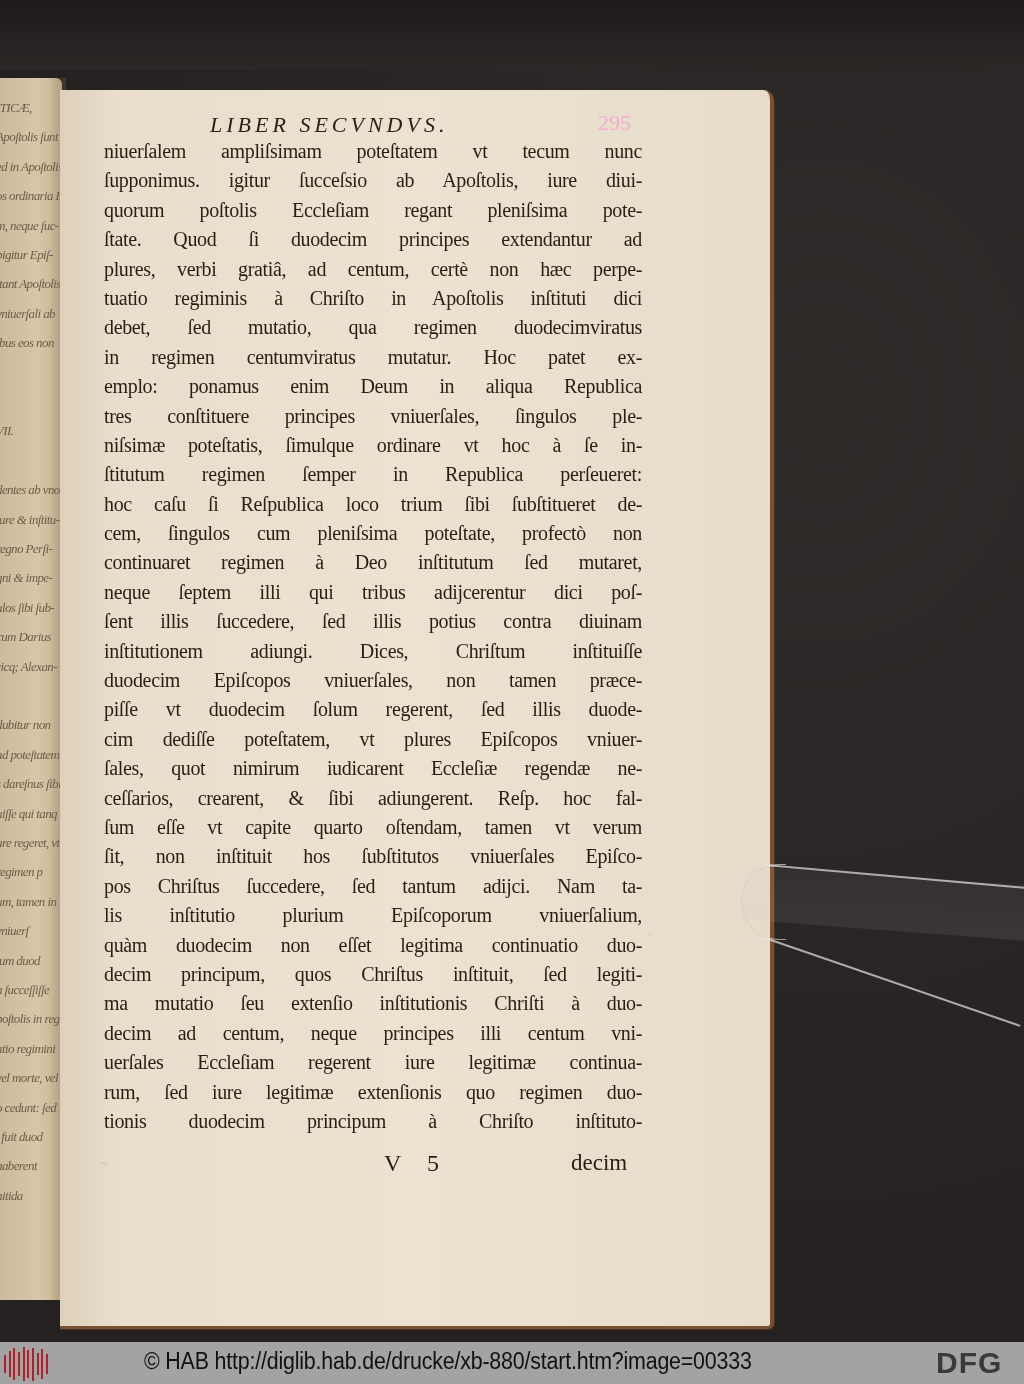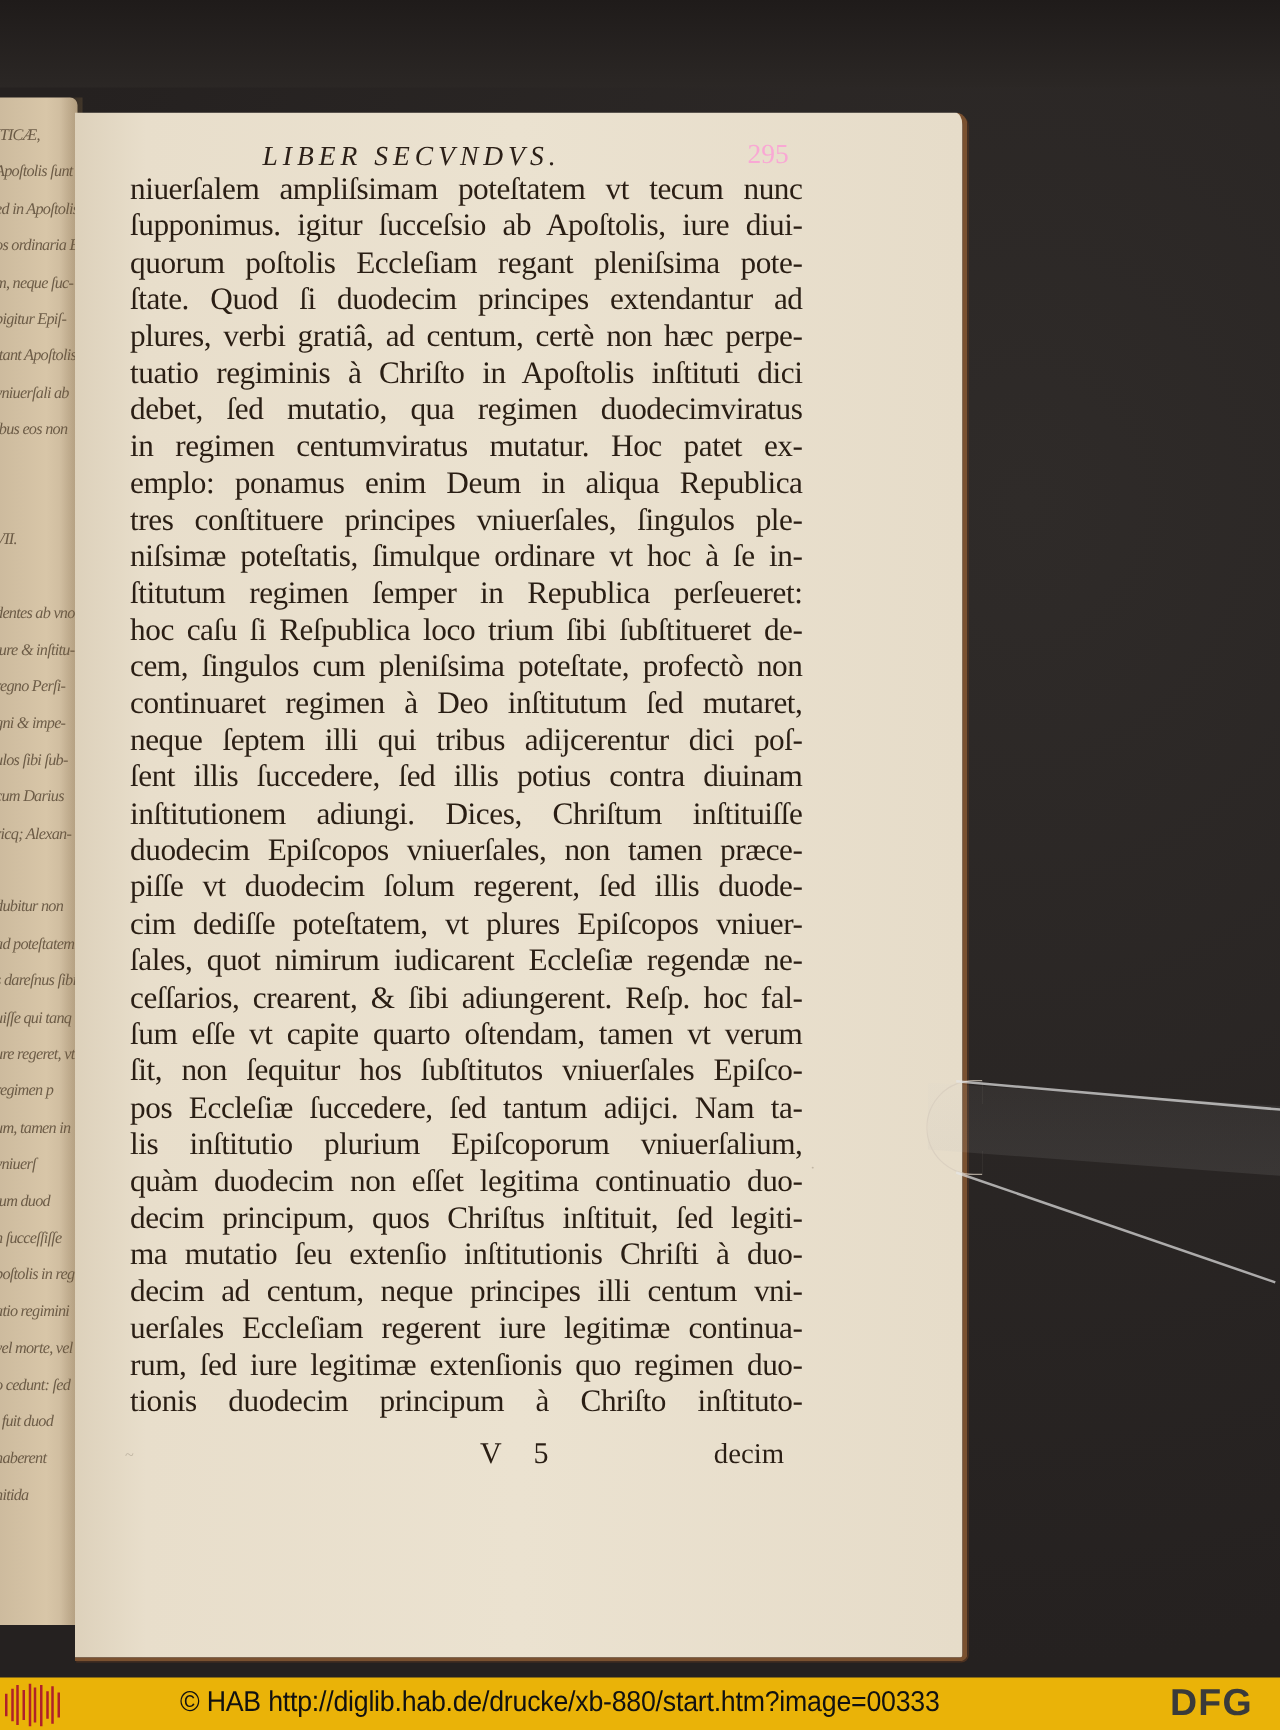--- a/index.html
+++ b/index.html
@@ -51,21 +51,21 @@
     }
     .page-number {
       position: absolute; left: 598px; top: 110px;
       font-size: 22px; color: #f9a8d4;
     }
     .body-text {
       position: absolute; left: 104px; top: 137px; width: 538px;
     }
     .body-text .line {
       height: 29.4px; line-height: 29.4px;
-      font-size: 25px; color: #2a1e14;
+      font-size: 20px; color: #2a1e14;
       text-align: justify; text-align-last: justify;
       white-space: nowrap; overflow: visible;
       letter-spacing: -0.35px;
     }
     .signature {
       position: absolute; left: 384px; top: 1150px;
       font-size: 24px; color: #2a1e14; letter-spacing: 10px;
     }
     .catchword {
       position: absolute; left: 571px; top: 1150px;
@@ -93,21 +93,21 @@
       background: rgba(230,230,230,0.7); transform-origin: left center; transform: rotate(19deg);
     }
     .clamp-tip {
       position: absolute; left: 741px; top: 864px; width: 44px; height: 74px;
       border: 1.5px solid rgba(215,205,190,0.75); border-right: none;
       border-radius: 40px 0 0 40px;
     }
     
     .footer {
       position: absolute; left: 0; top: 1342px; width: 1024px; height: 42px;
-      background: #eab308;
+      background: #a3a3a3;
       display: flex; align-items: center;
     }
     .hab-logo {
       position: absolute; left: 4px; top: 5px; width: 44px; height: 34px;
       display: flex; align-items: center; justify-content: space-between;
     }
     .hab-logo span {
       display: block; width: 2px; background: #b0202a;
     }
     .footer-text {
@@ -193,22 +193,22 @@
     <div class="line">continuaret regimen à Deo inſtitutum ſed mutaret,</div>
     <div class="line">neque ſeptem illi qui tribus adijcerentur dici poſ-</div>
     <div class="line">ſent illis ſuccedere, ſed illis potius contra diuinam</div>
     <div class="line">inſtitutionem adiungi. Dices, Chriſtum inſtituiſſe</div>
     <div class="line">duodecim Epiſcopos vniuerſales, non tamen præce-</div>
     <div class="line">piſſe vt duodecim ſolum regerent, ſed illis duode-</div>
     <div class="line">cim dediſſe poteſtatem, vt plures Epiſcopos vniuer-</div>
     <div class="line">ſales, quot nimirum iudicarent Eccleſiæ regendæ ne-</div>
     <div class="line">ceſſarios, crearent, &amp; ſibi adiungerent. Reſp. hoc fal-</div>
     <div class="line">ſum eſſe vt capite quarto oſtendam, tamen vt verum</div>
-    <div class="line">ſit, non ſequitur hos ſubſtitutos vniuerſales Epiſco-</div>
-    <div class="line">pos Eccleſiæ ſuccedere, ſed tantum adijci. Nam ta-</div>
+    <div class="line">ſit, non inſtituit hos ſubſtitutos vniuerſales Epiſco-</div>
+    <div class="line">pos Chriſtus ſuccedere, ſed tantum adijci. Nam ta-</div>
     <div class="line">lis inſtitutio plurium Epiſcoporum vniuerſalium,</div>
     <div class="line">quàm duodecim non eſſet legitima continuatio duo-</div>
     <div class="line">decim principum, quos Chriſtus inſtituit, ſed legiti-</div>
     <div class="line">ma mutatio ſeu extenſio inſtitutionis Chriſti à duo-</div>
     <div class="line">decim ad centum, neque principes illi centum vni-</div>
     <div class="line">uerſales Eccleſiam regerent iure legitimæ continua-</div>
     <div class="line">rum, ſed iure legitimæ extenſionis quo regimen duo-</div>
     <div class="line">tionis duodecim principum à Chriſto inſtituto-</div>
   </div>
 

